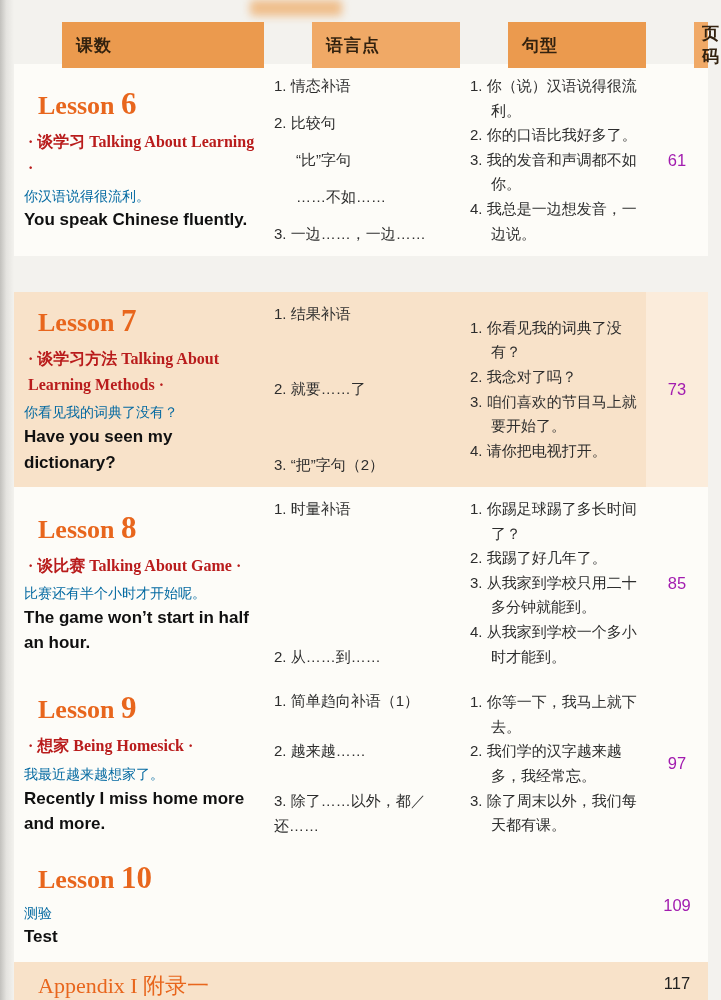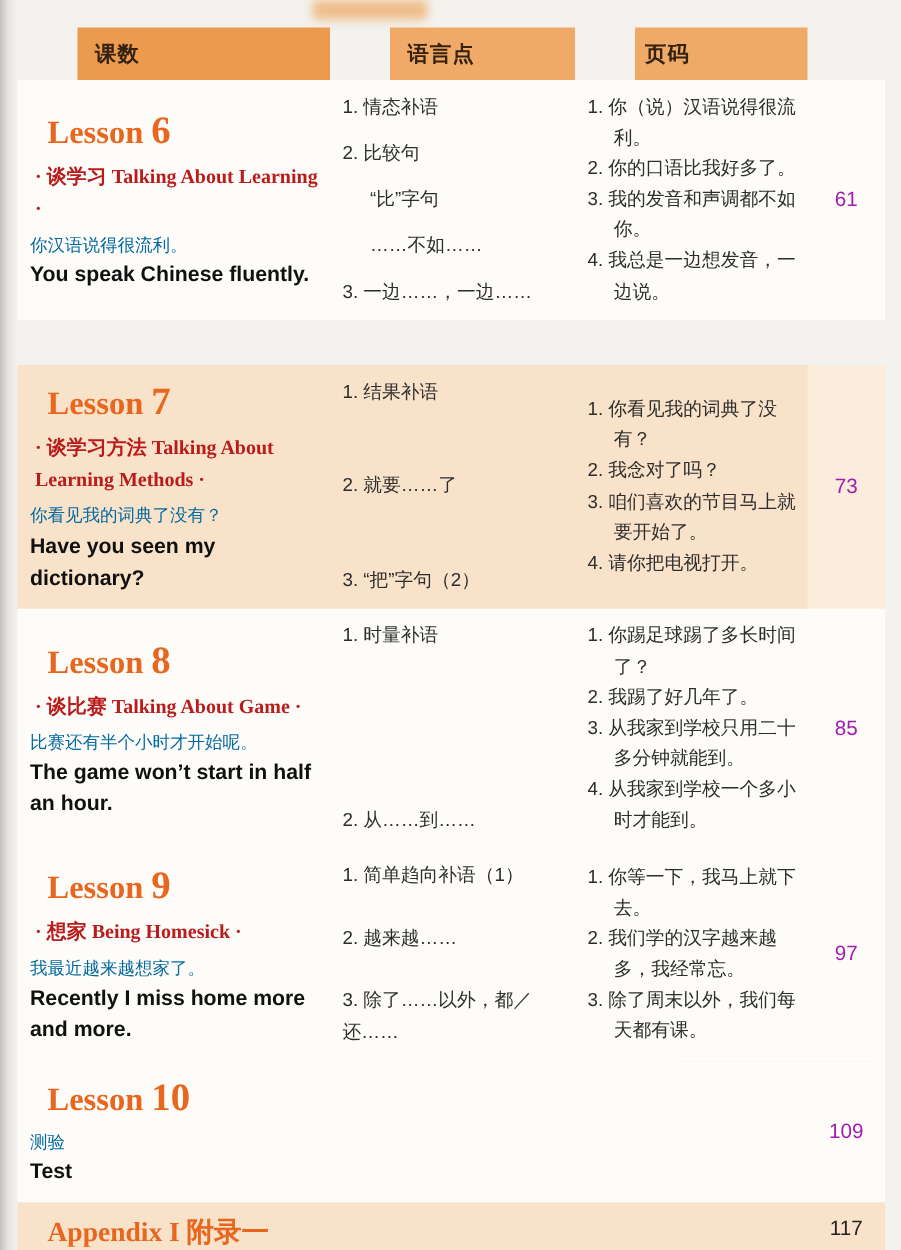--- a/index.html
+++ b/index.html
@@ -55,21 +55,21 @@
   .pat { line-height:1.64; padding-left:21px; text-indent:-21px; }
 
   .cell-page { display:flex; align-items:center; justify-content:center;
                font-size:16.5px; color:#a21caf; }
   .toc-row.peach .cell-page { background:rgba(255,249,242,0.45); }
 
   
   .appendix-band { background:#F8E2C9; min-height:167px; padding:9px 0 10px; }
   .app-row { display:grid; grid-template-columns:632px 62px; }
   .app-title { margin-left:24px; color:#E8661D; font-family:"Liberation Serif", serif;
-               font-weight:bold; font-size:22px; line-height:1.35; }
+               font-weight:normal; font-size:22px; line-height:1.35; }
   .app-sub { margin-left:10px; margin-bottom:5px; font-weight:bold;
              font-size:16.5px; color:#141414; line-height:1.5; }
   .app-page { text-align:center; padding-top:3px; font-size:16.5px; color:#222; }
 
   
   .ghost { position:absolute; filter:blur(4px); pointer-events:none; border-radius:4px; }
   .g1 { left:250px; top:0;    width:92px;  height:16px; background:rgba(236,148,58,0.55); }
   .g2 { left:300px; top:196px; width:400px; height:13px; background:rgba(120,160,200,0.13); }
   .g3 { left:545px; top:810px; width:150px; height:52px; background:rgba(120,120,126,0.14); }
   .g4 { left:380px; top:552px; width:18px;  height:17px; background:rgba(205,60,48,0.28); }
@@ -86,20 +86,21 @@
 <div class="ghost g3"></div>
 <div class="ghost g4"></div>
 <div class="ghost g5"></div>
 <div class="ghost g6"></div>
 
 <div class="content">
 
   <div class="toc-header">
     <div class="hcell dark">课数</div>
     <div class="hcell light">语言点</div>
+    <div class="hcell dark">句型</div>
     <div class="hcell light page">页码</div>
   </div>
 
   <div id="toc-body">
   <div class="toc-row white">
     <div class="cell-lesson">
       <div class="lesson-title">
         <span>Lesson</span>
         <span class="num">6</span>
       </div>

